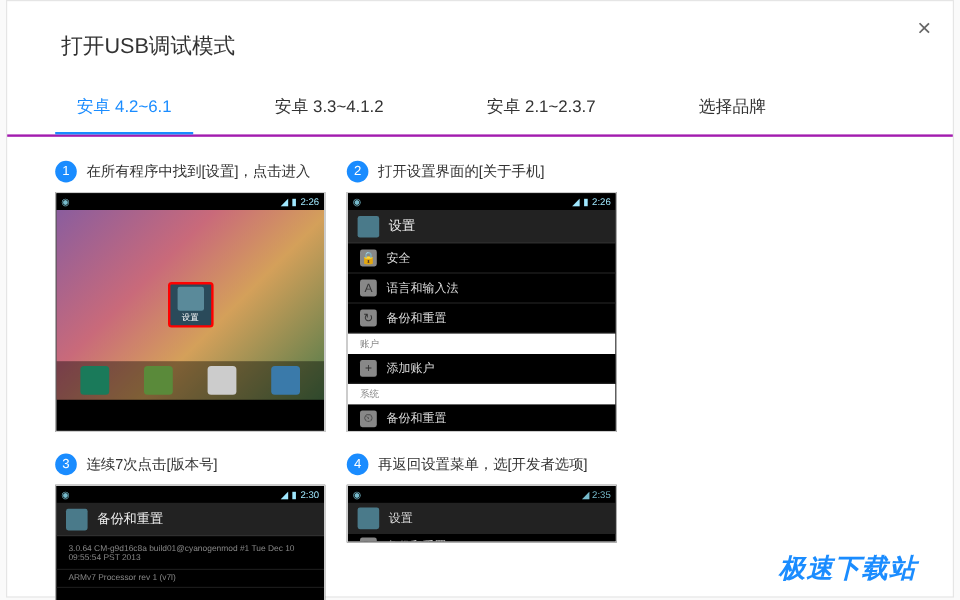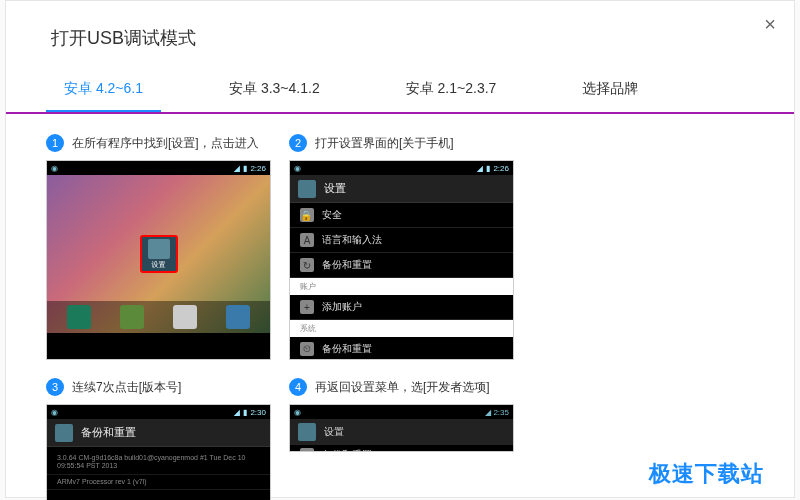--- a/index.html
+++ b/index.html
@@ -40,21 +40,21 @@
 .about-list{background:#000;height:158px;padding:4px 0;overflow:hidden}
 .about-row{padding:3px 10px;border-bottom:1px solid #1a1a1a}
 .about-label{font-size:9px;color:#ddd}
 .about-val{font-size:7px;color:#888;line-height:1.2}
 
 .step.small .phone{height:48px}
 .dev-row{background:#000;height:48px;overflow:hidden}
 .dev-top{height:14px;background:#000;display:flex;justify-content:space-between;padding:0 4px;font-size:8px;color:#7bc;align-items:center}
 .dev-bar{height:26px;background:#222;display:flex;align-items:center;padding:0 8px;gap:8px}
 .dev-text{font-size:10px;color:#ddd}
-.watermark{position:absolute;bottom:8px;right:30px;font-size:22px;color:#1a8cff;font-weight:bold;letter-spacing:1px}
+.watermark{position:absolute;bottom:8px;right:30px;font-size:22px;color:#1a8cff;font-style:italic;font-weight:bold;letter-spacing:1px}
 </style>
 </head>
 <body>
 
 <div class="dialog">
   <div class="close">×</div>
   <h1 class="title">打开USB调试模式</h1>
 
   <div class="tabs">
     <div class="tab active">安卓 4.2~6.1</div>

